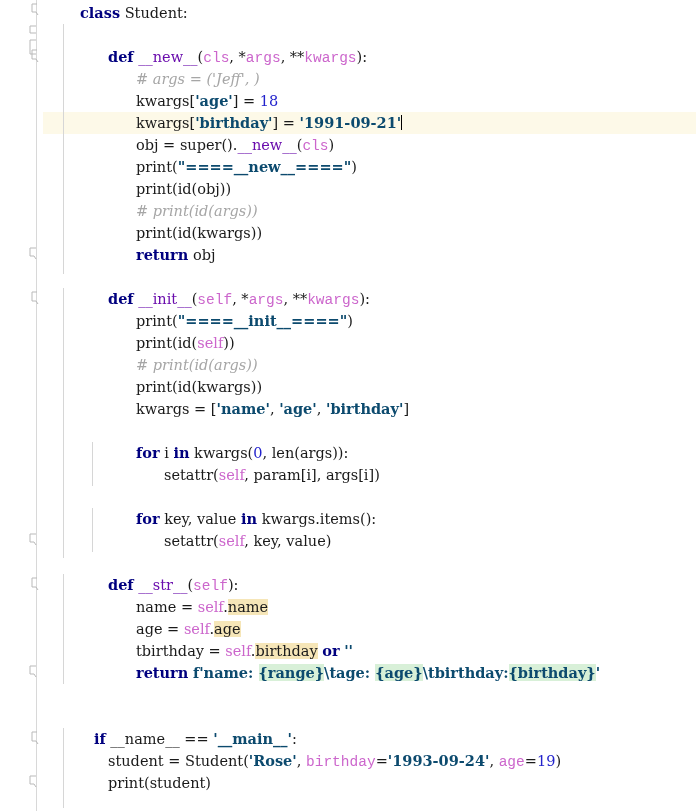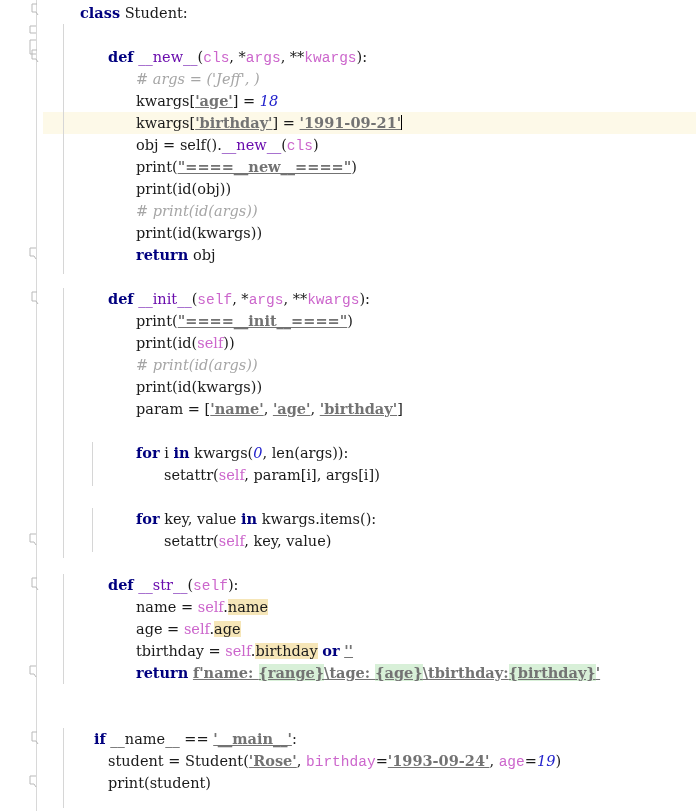--- a/index.html
+++ b/index.html
@@ -61,22 +61,22 @@
     padding-left: 37px;
   }
   .line.current {
     background: #fdf9e8;
   }
   
   .kw   { color: #00007f; font-weight: bold; }
   .dunder { color: #6a0dad; text-align: center; }
   .param{ color: #cc66cc; font-family: Liberation Mono, monospace; }
   .self { color: #cc66cc; }
-  .str  { color: #737373; font-weight: bold; text-decoration: underline; }
-  .num  { color: #2222cc; font-style: italic; }
+  .str  { color: #0c4a6e; font-weight: bold; }
+  .num  { color: #2222cc; }
   .cmt  { color: #a6a6a6; font-style: italic; }
   .plain{ color: #1a1a1a; }
   .hl-attr { background: #f6e6b8; }
   .hl-fstr { background: #d8f0d8; }
   
   .caret {
     display: inline-block;
     width: 1px;
     height: 15px;
     background: #000000;
@@ -125,21 +125,21 @@
     <div class="line" style="top:2px"><span class="txt"><span class="kw">class</span><span class="plain"> Student:</span></span></div>
 
     <div class="line" style="top:46px;padding-left:28px"><span class="txt"><span class="kw">def</span><span class="plain"> </span><span class="dunder">__new__</span><span class="plain">(</span><span class="param">cls</span><span class="plain">, *</span><span class="param">args</span><span class="plain">, **</span><span class="param">kwargs</span><span class="plain">):</span></span></div>
 
     <div class="line" style="top:68px;padding-left:56px"><span class="txt"><span class="cmt"># args = ('Jeff', )</span></span></div>
 
     <div class="line" style="top:90px;padding-left:56px"><span class="txt"><span class="plain">kwargs[</span><span class="str">'age'</span><span class="plain">] = </span><span class="num">18</span></span></div>
 
     <div class="line" style="top:112px;padding-left:56px"><span class="txt"><span class="plain">kwargs[</span><span class="str">'birthday'</span><span class="plain">] = </span><span class="str">'1991-09-21'</span><span class="caret"></span></span></div>
 
-    <div class="line" style="top:134px;padding-left:56px"><span class="txt"><span class="plain">obj = self().</span><span class="dunder">__new__</span><span class="plain">(</span><span class="param">cls</span><span class="plain">)</span></span></div>
+    <div class="line" style="top:134px;padding-left:56px"><span class="txt"><span class="plain">obj = super().</span><span class="dunder">__new__</span><span class="plain">(</span><span class="param">cls</span><span class="plain">)</span></span></div>
 
     <div class="line" style="top:156px;padding-left:56px"><span class="txt"><span class="plain">print(</span><span class="str">"====__new__===="</span><span class="plain">)</span></span></div>
 
     <div class="line" style="top:178px;padding-left:56px"><span class="txt"><span class="plain">print(id(obj))</span></span></div>
 
     <div class="line" style="top:200px;padding-left:56px"><span class="txt"><span class="cmt"># print(id(args))</span></span></div>
 
     <div class="line" style="top:222px;padding-left:56px"><span class="txt"><span class="plain">print(id(kwargs))</span></span></div>
 
     <div class="line" style="top:244px;padding-left:56px"><span class="txt"><span class="kw">return</span><span class="plain"> obj</span></span></div>
@@ -147,21 +147,21 @@
     <div class="line" style="top:288px;padding-left:28px"><span class="txt"><span class="kw">def</span><span class="plain"> </span><span class="dunder">__init__</span><span class="plain">(</span><span class="param">self</span><span class="plain">, *</span><span class="param">args</span><span class="plain">, **</span><span class="param">kwargs</span><span class="plain">):</span></span></div>
 
     <div class="line" style="top:310px;padding-left:56px"><span class="txt"><span class="plain">print(</span><span class="str">"====__init__===="</span><span class="plain">)</span></span></div>
 
     <div class="line" style="top:332px;padding-left:56px"><span class="txt"><span class="plain">print(id(</span><span class="self">self</span><span class="plain">))</span></span></div>
 
     <div class="line" style="top:354px;padding-left:56px"><span class="txt"><span class="cmt"># print(id(args))</span></span></div>
 
     <div class="line" style="top:376px;padding-left:56px"><span class="txt"><span class="plain">print(id(kwargs))</span></span></div>
 
-    <div class="line" style="top:398px;padding-left:56px"><span class="txt"><span class="plain">param = [</span><span class="str">'name'</span><span class="plain">, </span><span class="str">'age'</span><span class="plain">, </span><span class="str">'birthday'</span><span class="plain">]</span></span></div>
+    <div class="line" style="top:398px;padding-left:56px"><span class="txt"><span class="plain">kwargs = [</span><span class="str">'name'</span><span class="plain">, </span><span class="str">'age'</span><span class="plain">, </span><span class="str">'birthday'</span><span class="plain">]</span></span></div>
 
     <div class="line" style="top:442px;padding-left:56px"><span class="txt"><span class="kw">for</span><span class="plain"> i </span><span class="kw">in</span><span class="plain"> kwargs(</span><span class="num">0</span><span class="plain">, len(args)):</span></span></div>
 
     <div class="line" style="top:464px;padding-left:84px"><span class="txt"><span class="plain">setattr(</span><span class="self">self</span><span class="plain">, param[i], args[i])</span></span></div>
 
     <div class="line" style="top:508px;padding-left:56px"><span class="txt"><span class="kw">for</span><span class="plain"> key, value </span><span class="kw">in</span><span class="plain"> kwargs.items():</span></span></div>
 
     <div class="line" style="top:530px;padding-left:84px"><span class="txt"><span class="plain">setattr(</span><span class="self">self</span><span class="plain">, key, value)</span></span></div>
 
     <div class="line" style="top:574px;padding-left:28px"><span class="txt"><span class="kw">def</span><span class="plain"> </span><span class="dunder">__str__</span><span class="plain">(</span><span class="param">self</span><span class="plain">):</span></span></div>

